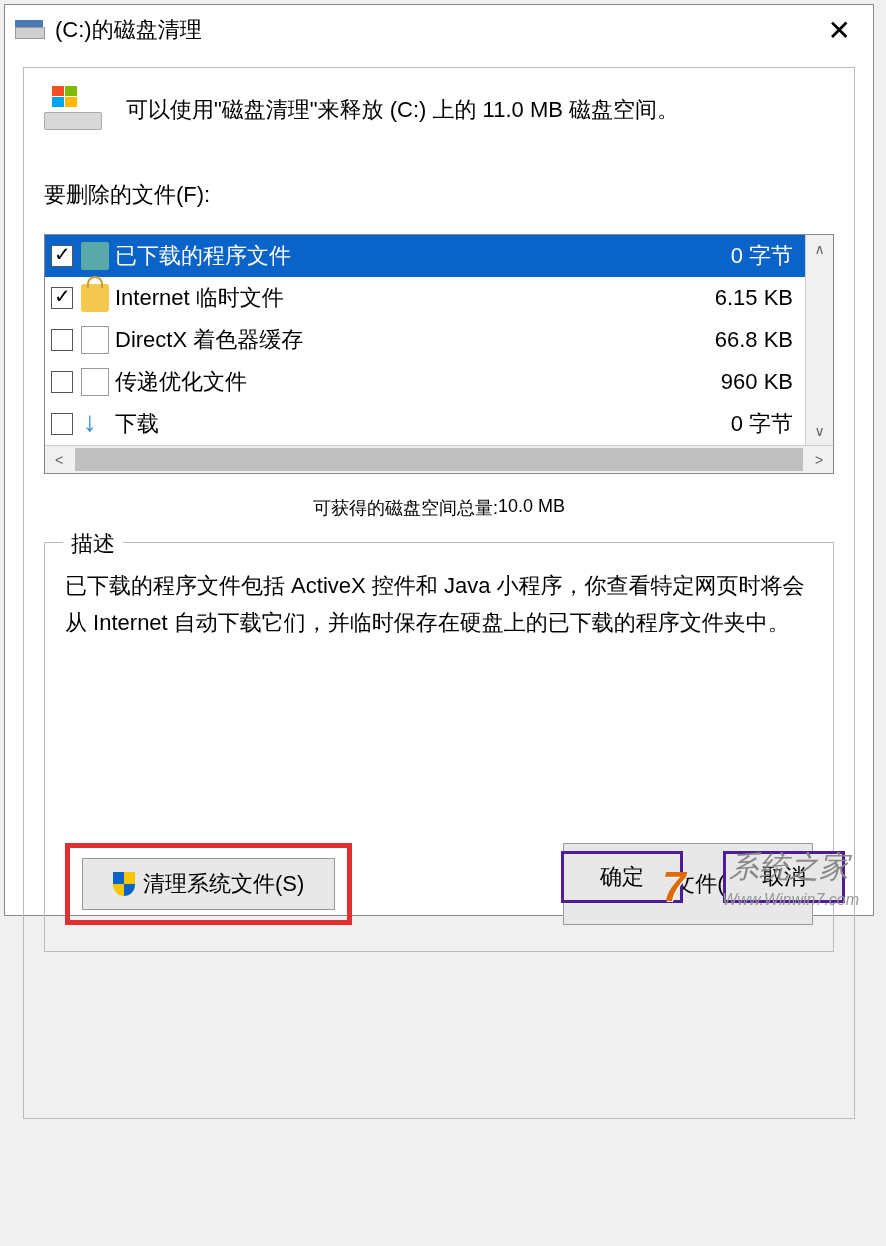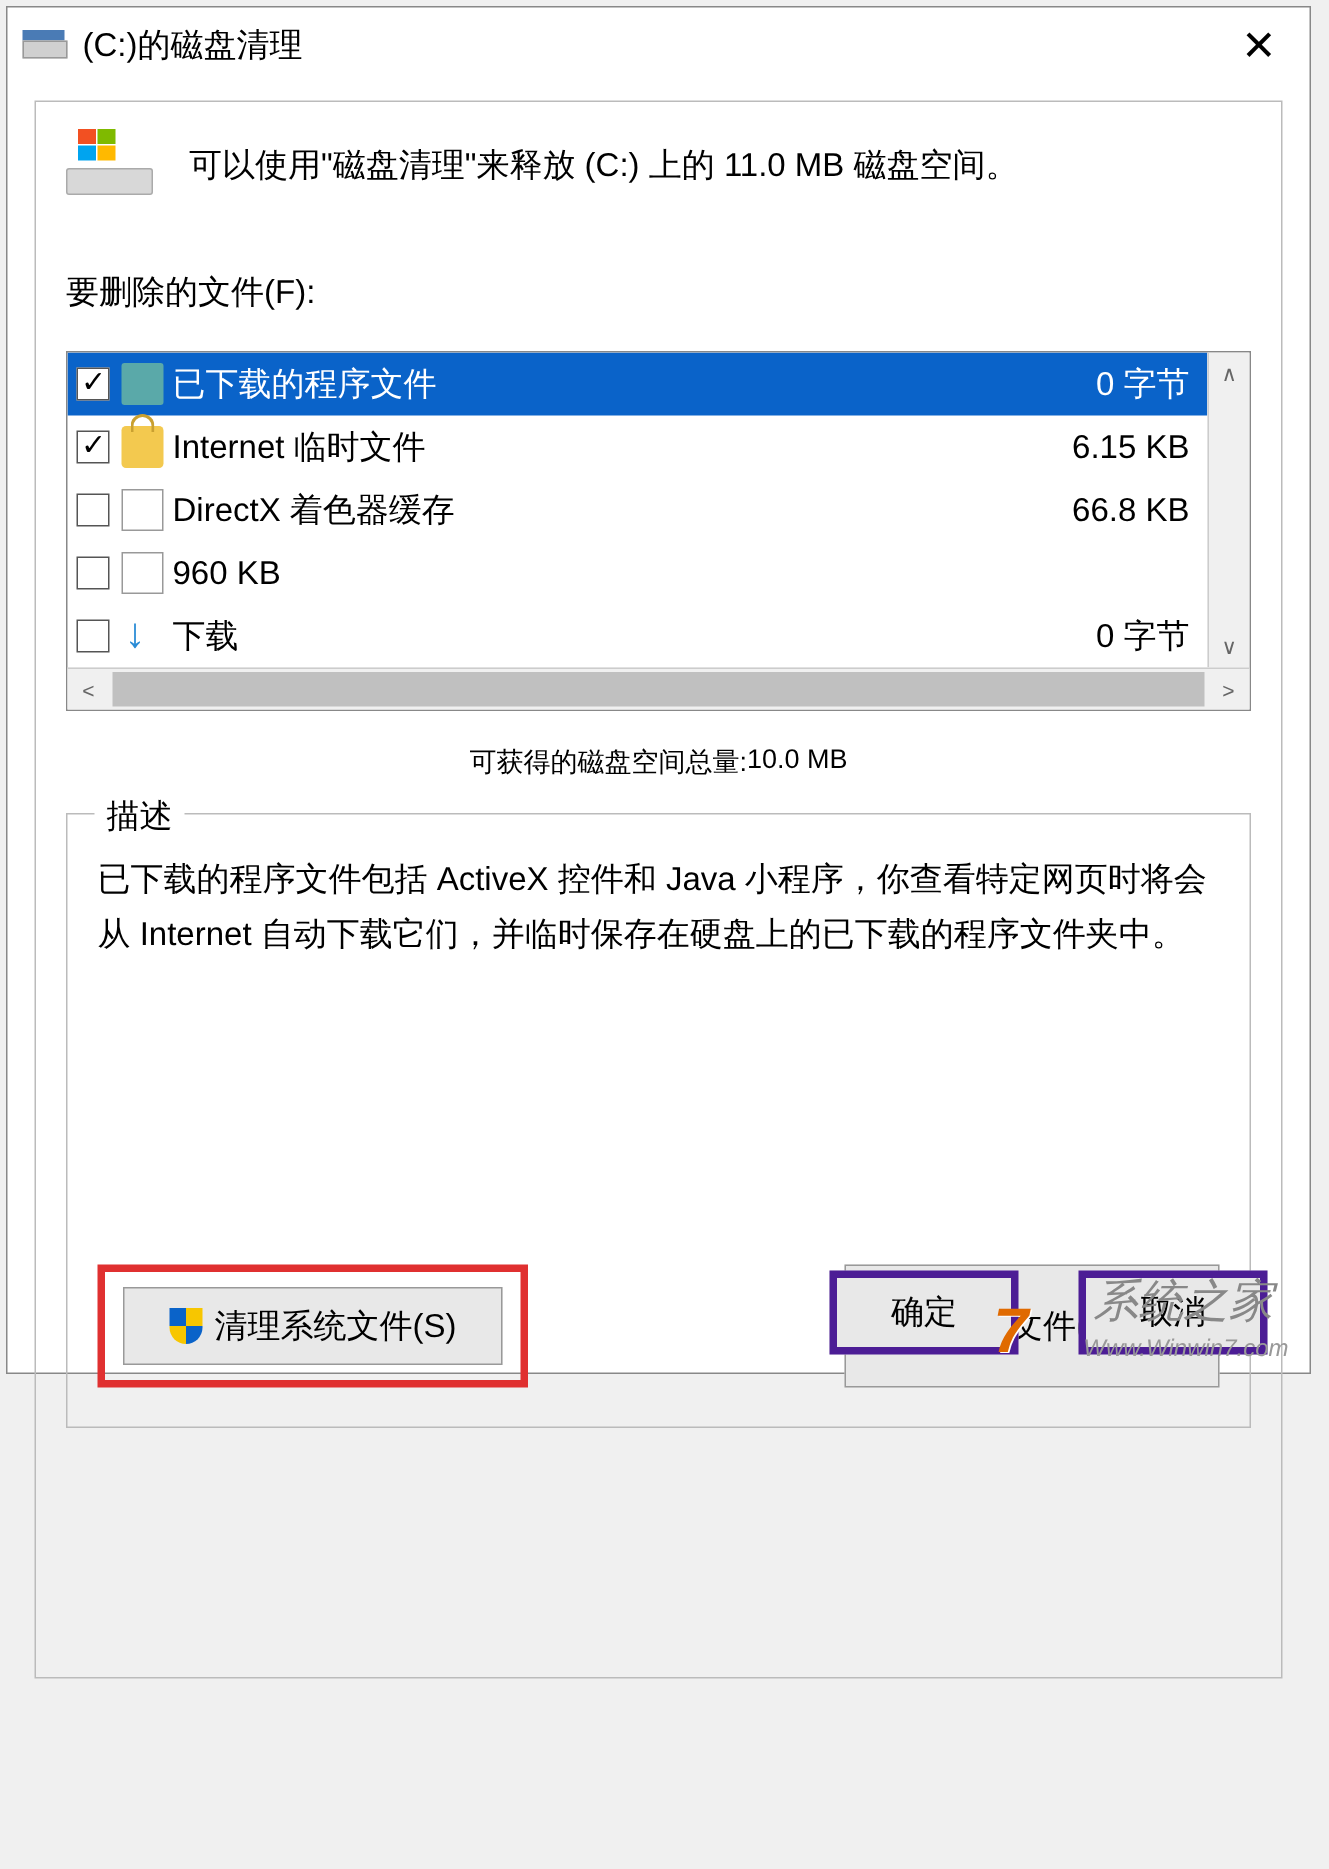--- a/index.html
+++ b/index.html
@@ -51,21 +51,21 @@
 .desc-text { font-size: 22px; line-height: 1.7; }
 .btn-row { position: absolute; bottom: 26px; left: 20px; right: 20px; display: flex; justify-content: space-between; }
 .highlight-red { border: 5px solid #e03030; padding: 10px 12px; }
 .btn { background: #e8e8e8; border: 1px solid #999; padding: 10px 30px; font-size: 22px; cursor: pointer; display: inline-flex; align-items: center; gap: 8px; min-width: 250px; justify-content: center; }
 .shield { width: 22px; height: 24px; position: relative; display: inline-block;}
 .shield::before, .shield::after { content:""; position:absolute; width:11px; height:12px;}
 .shield::before { top:0; left:0; background:#0a63c9;} .shield::after { top:0; right:0; background:#f7c600;}
 .shield .b1, .shield .b2 { position:absolute; width:11px; height:12px; bottom:0;}
 .shield .b1{ left:0; background:#f7c600; border-radius: 0 0 0 11px;} .shield .b2{ right:0; background:#0a63c9; border-radius: 0 0 11px 0;}
 .footer-btns { position: absolute; bottom: 12px; right: 28px; display: flex; gap: 40px; }
-.footer-btn { background: #e8e8e8; border: 5px solid #4c1d95; padding: 8px 36px; font-size: 22px; cursor: pointer; }
+.footer-btn { background: #e8e8e8; border: 3px solid #4c1d95; padding: 8px 36px; font-size: 22px; cursor: pointer; }
 .watermark { position: absolute; bottom: 6px; right: 14px; font-size: 16px; color: #999; font-style: italic;}
 .watermark .logo { position:absolute; left:-60px; top:-28px; font-size:42px; font-weight:bold; font-style:italic; color:#e06a00; text-shadow:1px 1px 0 #fff;}
 .watermark .big { position:absolute; right:10px; top:-44px; font-size:30px; font-style:italic; color:#888; font-family: "STKaiti", serif;}
 </style>
 </head>
 <body>
 
 <div class="window">
   <div class="titlebar">
     <span class="drive-icon"></span>
@@ -108,20 +108,21 @@
               </div>
               <div class="file-row">
                 <span class="chk"></span>
                 <span class="icon file"></span>
                 <span class="name">DirectX 着色器缓存</span>
                 <span class="size">66.8 KB</span>
               </div>
               <div class="file-row">
                 <span class="chk"></span>
                 <span class="icon file"></span>
+                <span class="name">传递优化文件</span>
                 <span class="size">960 KB</span>
               </div>
               <div class="file-row">
                 <span class="chk"></span>
                 <span class="icon arrow"></span>
                 <span class="name">下载</span>
                 <span class="size">0 字节</span>
               </div>
             </div>
           <div class="vscroll">

